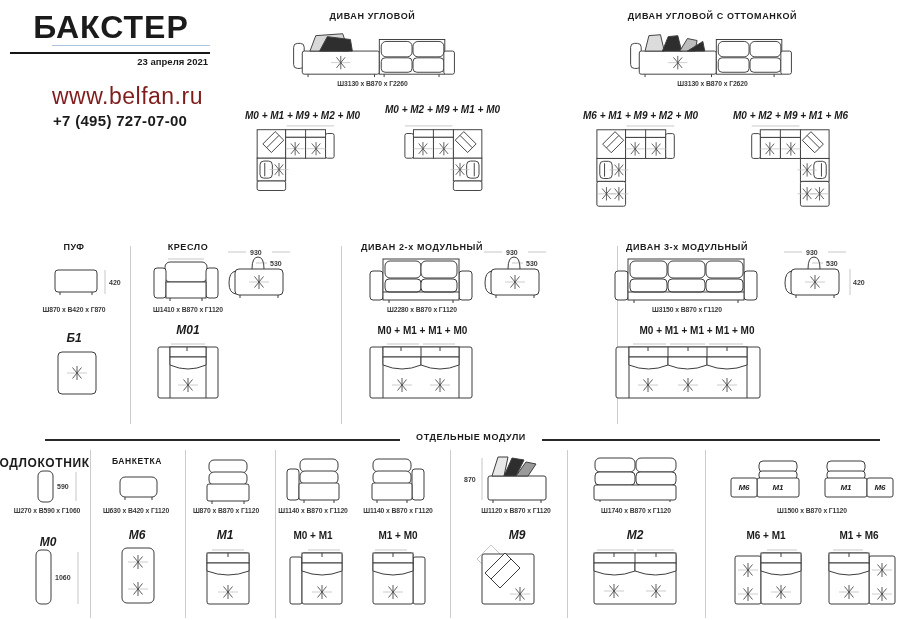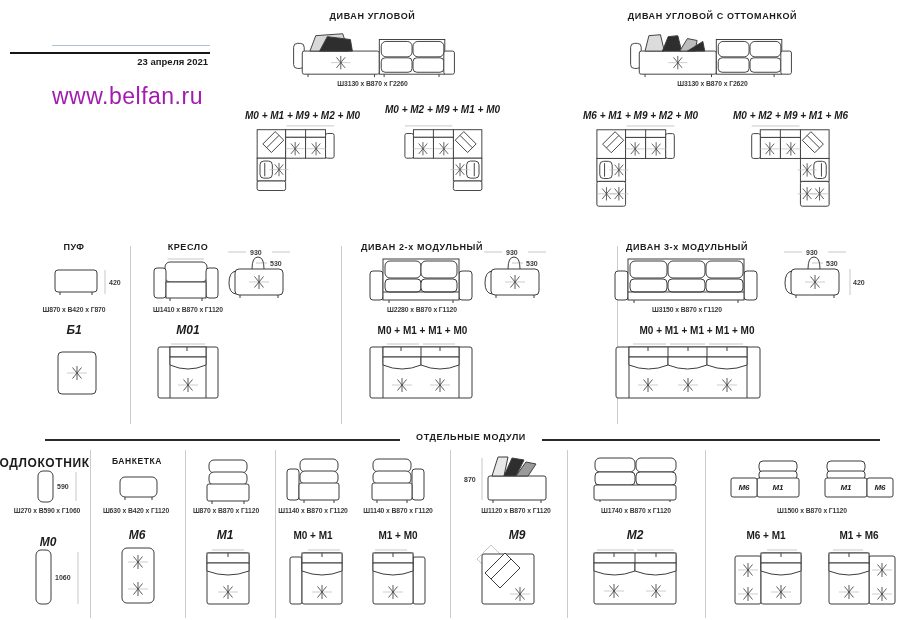--- a/index.html
+++ b/index.html
@@ -6,21 +6,21 @@
   .page{position:relative;width:920px;height:620px;background:#fff;overflow:hidden;
         font-family:"Liberation Sans",sans-serif;color:#1b1b1b;}
   .t{position:absolute;display:flex;justify-content:center;align-items:flex-start;
      white-space:nowrap;line-height:1.1;}
   .left{justify-content:flex-start;}
   .right{justify-content:flex-end;text-align:right;}
   .brand{font-size:32px;font-weight:bold;letter-spacing:1px;}
   .blueline{position:absolute;height:1px;background:#a9c3e1;}
   .rule{position:absolute;height:2px;background:#161616;}
   .date{font-size:9.5px;font-weight:bold;}
-  .site{font-size:23px;color:#a21caf;letter-spacing:0.5px;}
+  .site{font-size:23px;color:#7f1d1d;letter-spacing:0.5px;}
   .phone{font-size:15px;font-weight:bold;letter-spacing:0.3px;}
   .title{font-size:9px;font-weight:bold;letter-spacing:0.6px;}
   .dims{font-size:6.8px;font-weight:bold;color:#3a3a3a;letter-spacing:-0.1px;}
   .combo{font-size:10px;font-weight:bold;font-style:italic;text-align:center;}
   .code{font-size:12px;font-weight:bold;font-style:italic;}
   .codesm{font-size:10px;font-weight:bold;}
   .vline{position:absolute;width:1px;background:#ccc;}
   .secline{position:absolute;height:1.5px;background:#2a2a2a;}
   .draw{position:absolute;}
   .draw .o{fill:#fff;stroke:#3d3d3d;stroke-width:1;}
@@ -37,24 +37,26 @@
   <defs>
     <g id="star">
       <line x1="-10" y1="0" x2="10" y2="0" stroke="#c0c0c0" stroke-width="0.8"></line>
       <line x1="0" y1="-7" x2="0" y2="7" stroke="#4a4a4a" stroke-width="0.9"></line>
       <line x1="-4.5" y1="-5.5" x2="4.5" y2="5.5" stroke="#4a4a4a" stroke-width="0.9"></line>
       <line x1="4.5" y1="-5.5" x2="-4.5" y2="5.5" stroke="#4a4a4a" stroke-width="0.9"></line>
     </g>
   </defs>
 </svg>
 
+<div class="t brand" style="left:12px;top:10px;width:198px;">БАКСТЕР</div>
 <div class="blueline" style="left:52px;top:45px;width:158px;"></div>
 <div class="rule" style="left:10px;top:52px;width:200px;"></div>
 <div class="t date right" style="left:12px;top:57px;width:196px;">23 апреля 2021</div>
 <div class="t site left" style="left:52px;top:84px;width:200px;">www.belfan.ru</div>
+<div class="t phone left" style="left:53px;top:113px;width:200px;">+7 (495) 727-07-00</div>
 
 <div class="t title" style="left:290px;top:12px;width:165px;">ДИВАН УГЛОВОЙ</div>
 <svg class="draw" style="left:292px;top:27px;" width="165" height="52" viewBox="0 0 170 54">
   <g class="o">
     <rect x="1" y="17" width="11" height="26" rx="4"></rect>
     <rect x="10" y="25" width="80" height="24" rx="2"></rect>
     <polygon points="18,25 24,9 52,7 58,25" fill="#d8d8d8"></polygon>
     <polygon points="28,25 36,10 60,13 62,25" fill="#2e2e2e"></polygon>
     <rect x="90" y="13" width="68" height="36"></rect>
     <rect x="92" y="15" width="32" height="16" rx="5"></rect>
@@ -198,21 +200,21 @@
 <svg class="draw" style="left:52px;top:264px;" width="75" height="36" viewBox="0 0 75 36">
   <g class="o">
     <rect x="3" y="6" width="42" height="22" rx="3"></rect>
     <line x1="8" y1="28" x2="8" y2="31"></line>
         <line x1="40" y1="28" x2="40" y2="31"></line>
   </g>
   <line class="g" x1="53" y1="6" x2="53" y2="30"></line>
   <text x="57" y="21">420</text>
 </svg>
 <div class="t dims" style="left:34px;top:306px;width:80px;">Ш870 x В420 x Г870</div>
-<div class="t code" style="left:34px;top:324px;width:80px;">Б1</div>
+<div class="t code" style="left:34px;top:332px;width:80px;">Б1</div>
 <svg class="draw" style="left:56px;top:350px;" width="42" height="46" viewBox="0 0 42 46">
   <rect class="o" x="2" y="2" width="38" height="42" rx="4"></rect>
   <use href="#star" x="21" y="23"></use>
 </svg>
 
 <div class="t title" style="left:148px;top:243px;width:80px;">КРЕСЛО</div>
 <svg class="draw" style="left:152px;top:256px;" width="68" height="48" viewBox="0 0 68 48">
   <path class="g" d="M16 3 H52"></path>
   <g class="o">
     <rect x="13" y="6" width="42" height="20" rx="5"></rect>

